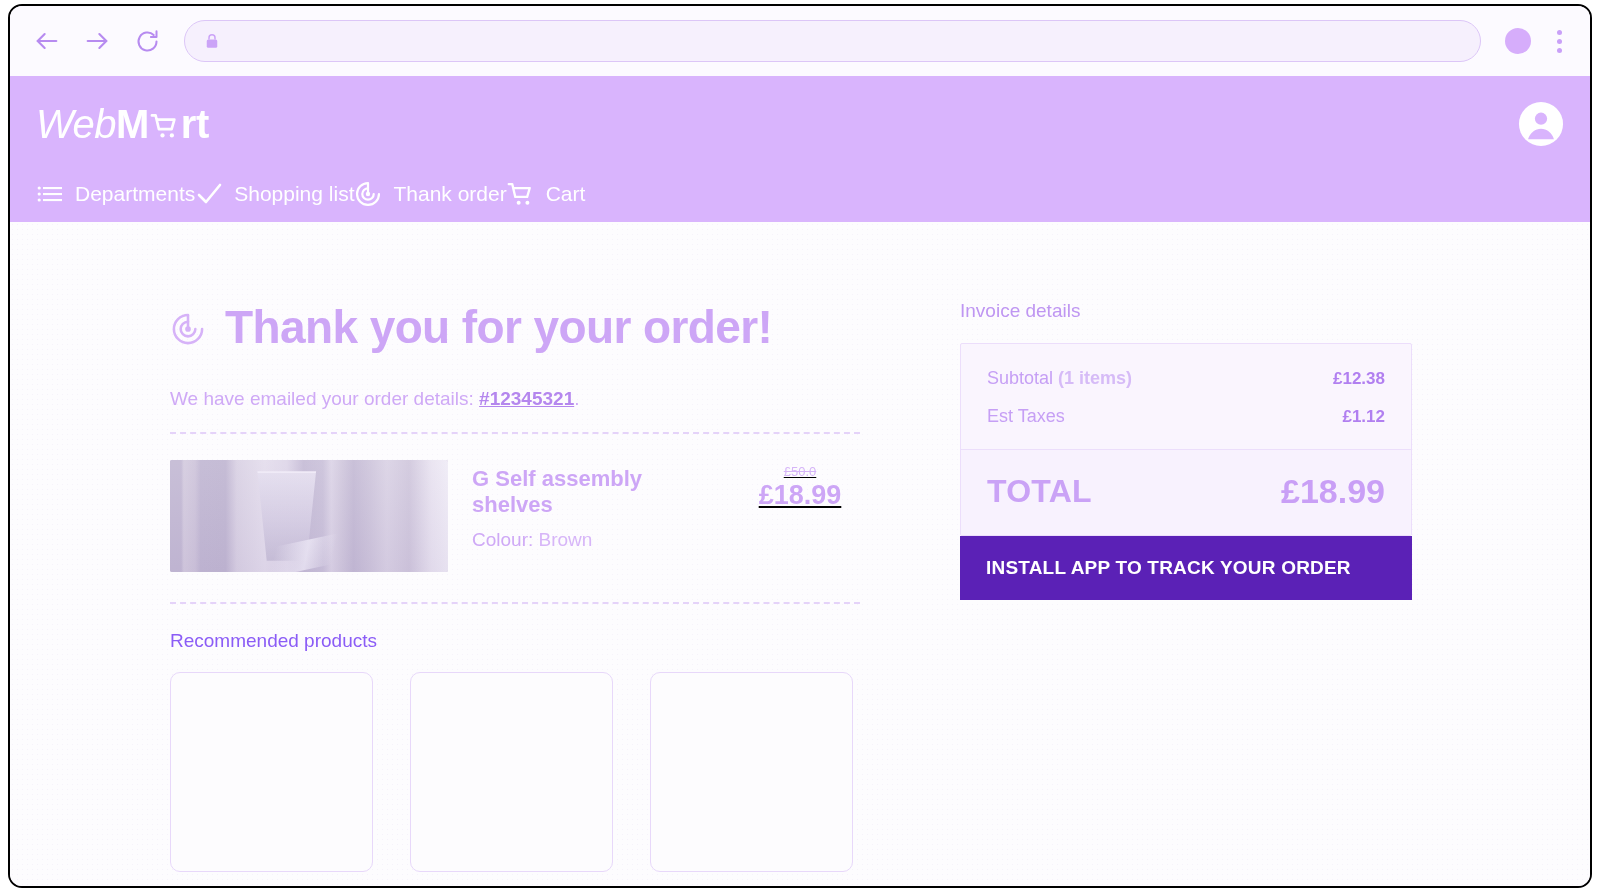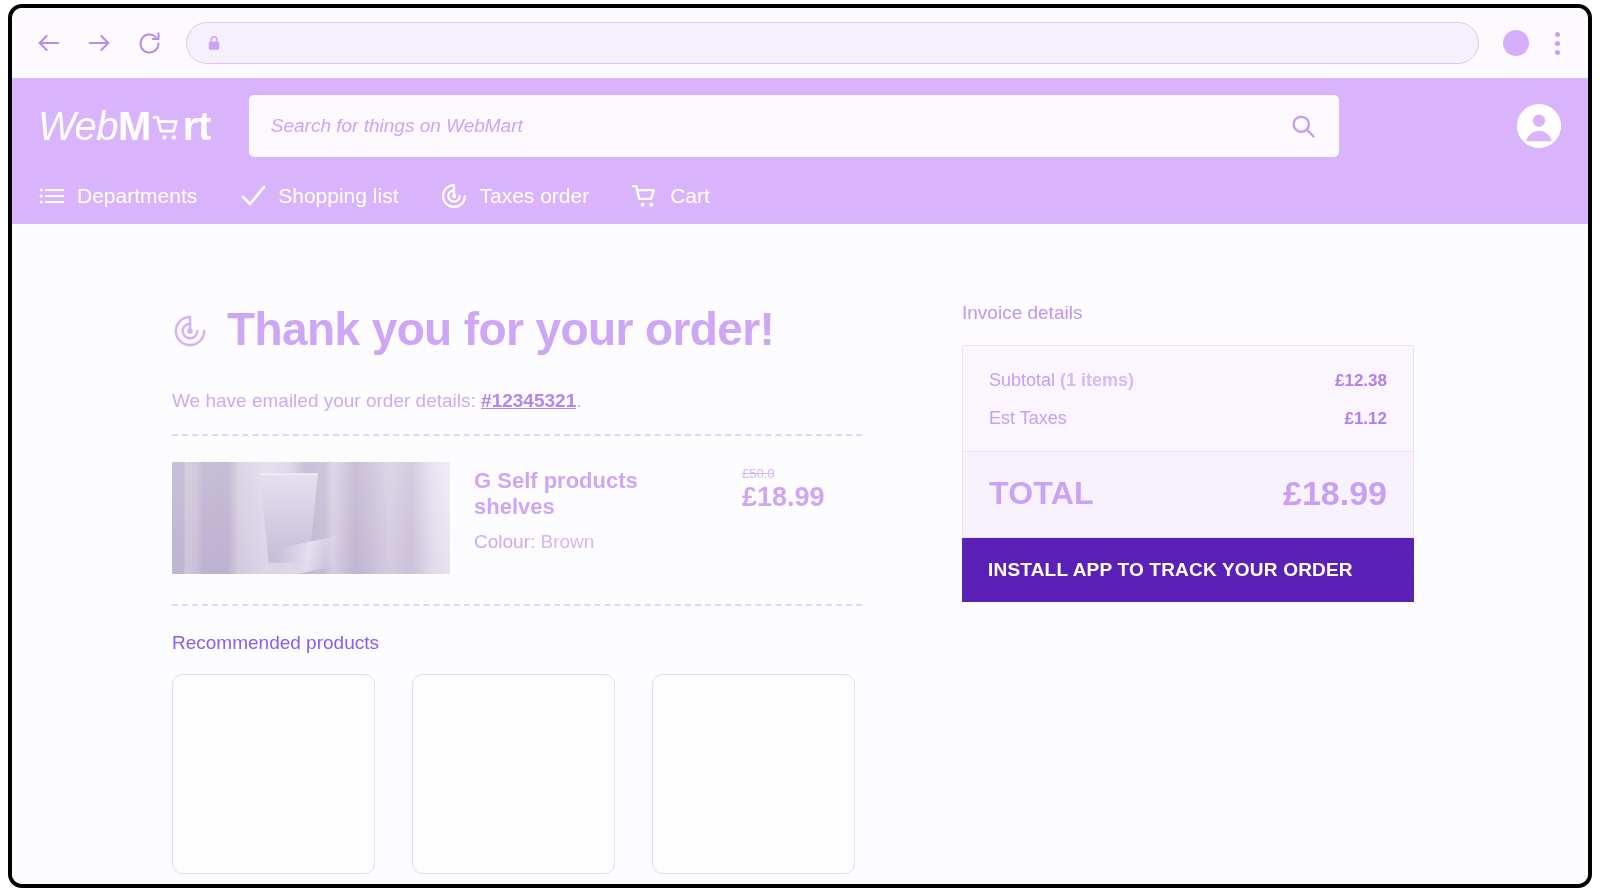--- a/index.html
+++ b/index.html
@@ -13,21 +13,21 @@
     font-family: "Liberation Sans", sans-serif;
   }
 
   
   .browser-window {
     position: absolute;
     left: 8px;
     top: 4px;
     width: 1584px;
     height: 884px;
-    border: 4px solid #000000;
+    border: 2px solid #000000;
     border-radius: 14px;
     background: #fbf8fe;
     overflow: hidden;
   }
 
   
   .chrome {
     position: relative;
     height: 70px;
     background: #fcfaff;
@@ -145,21 +145,20 @@
   .account-btn {
     width: 46px; height: 46px;
     margin-left: auto;
     cursor: pointer;
     flex: 0 0 auto;
   }
 
   .header-nav {
     display: flex;
     align-items: center;
-    gap: 42px;
     height: 50px;
     padding-bottom: 6px;
   }
   .nav-item {
     display: flex;
     align-items: center;
     gap: 11px;
     color: #ffffff;
     font-size: 21px;
     cursor: pointer;
@@ -280,21 +279,21 @@
     font-weight: 700;
     color: #cda6f6;
     margin-bottom: 11px;
   }
   .product-colour {
     font-size: 19px;
     color: #cfa9f6;
   }
   .product-colour .pc-val { color: #d7b6f8; }
 
-  .product-price { text-align: left; padding-top: 4px; min-width: 120px; }
+  .product-price { text-align: center; padding-top: 4px; min-width: 120px; text-decoration: underline; }
   .price-old {
     font-size: 13px;
     color: #d6b5f8;
     text-decoration: line-through;
     display: block;
     margin-bottom: 1px;
   }
   .price-new {
     font-size: 27px;
     font-weight: 700;
@@ -441,27 +440,20 @@
           <span class="cart-glyph">
           <svg width="30" height="30" viewBox="0 0 24 24" fill="none" stroke="#ffffff" stroke-width="2.1" stroke-linecap="round" stroke-linejoin="round">
             <path d="M1.5 3.5h3l2.6 11h10.2l2.2-7.6H6.2"></path>
             <circle cx="10" cy="19.5" r="1.7" fill="#ffffff" stroke="none"></circle>
             <circle cx="17.5" cy="19.5" r="1.7" fill="#ffffff" stroke="none"></circle>
           </svg>
         </span>
           <span class="rt">rt</span>
       </div>
 
-      <div class="searchbar">
-        <span class="search-input-txt">Search for things on WebMart</span>
-        <svg class="search-mag" viewBox="0 0 24 24" fill="none" stroke="#c79df6" stroke-width="2.1" stroke-linecap="round">
-          <circle cx="10.5" cy="10.5" r="6.5"></circle>
-            <line x1="15.4" y1="15.4" x2="21" y2="21"></line>
-        </svg>
-      </div>
 
       <div class="account-btn">
         <svg viewBox="0 0 48 48">
           <circle cx="24" cy="24" r="23" fill="#ffffff"></circle>
           <circle cx="24" cy="18.5" r="6.4" fill="#d9b4fd"></circle>
           <path d="M10.5 40c2.2-7.3 7.6-11 13.5-11s11.3 3.7 13.5 11z" fill="#d9b4fd"></path>
         </svg>
       </div>
     </div>
 
@@ -492,21 +484,21 @@
 
       <div class="nav-item">
         <span class="ni-icon">
           <svg width="28" height="28" viewBox="0 0 24 24" fill="none" stroke="#fff" stroke-width="1.9" stroke-linecap="round">
             <path d="M12 2.6a9.4 9.4 0 1 0 9.4 9.4"></path>
             <path d="M12 7.1a4.9 4.9 0 1 0 4.9 4.9"></path>
             <circle cx="12" cy="12" r="1.9" fill="#fff" stroke="none"></circle>
             <line x1="12" y1="3" x2="12" y2="11.4"></line>
           </svg>
         </span>
-        <span>Taxes order</span>
+        <span>Thank order</span>
       </div>
 
       <div class="nav-item">
         <span class="ni-icon">
           <svg width="28" height="28" viewBox="0 0 24 24" fill="none" stroke="#fff" stroke-width="2" stroke-linecap="round" stroke-linejoin="round">
             <path d="M1.5 3.5h3l2.6 11h10.2l2.2-7.6H6.2"></path>
             <circle cx="10" cy="19.5" r="1.7" fill="#fff" stroke="none"></circle>
             <circle cx="17.5" cy="19.5" r="1.7" fill="#fff" stroke="none"></circle>
           </svg>
         </span>
@@ -544,21 +536,21 @@
 
           <div class="product-row">
             <div class="product-thumb">
               <div class="ph-a"></div>
               <div class="ph-cup"></div>
               <div class="ph-rail"></div>
               <div class="ph-shade"></div>
             </div>
 
             <div class="product-info">
-              <div class="product-title">G Self products shelves</div>
+              <div class="product-title">G Self assembly shelves</div>
               <div class="product-colour">
                 <span>Colour:</span>
                 <span class="pc-val">Brown</span>
               </div>
             </div>
 
             <div class="product-price">
               <span class="price-old">£50.0</span>
               <span class="price-new">£18.99</span>
             </div>

